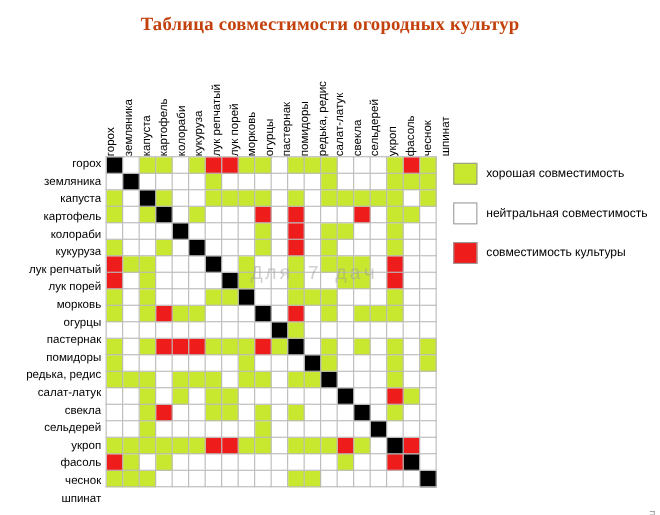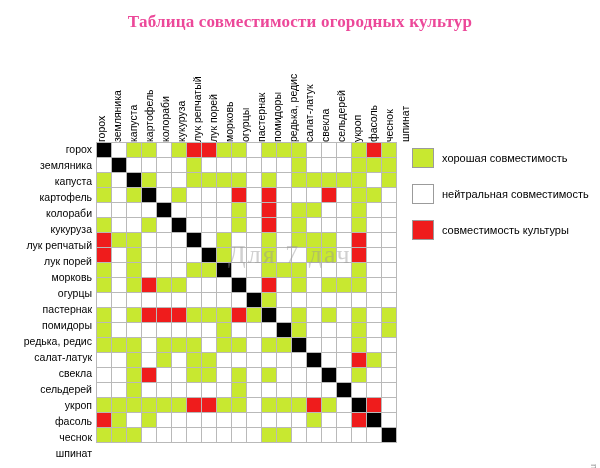--- a/index.html
+++ b/index.html
@@ -13,21 +13,21 @@
     font-family: "Liberation Sans", sans-serif;
     overflow: hidden;
     position: relative;
   }
   #title {
     position: absolute;
     top: 12px;
     left: 0;
     width: 600px;
     text-align: center;
-    color: #ec4899;
+    color: #c2410c;
     font-family: "Liberation Serif", serif;
     font-size: 17px;
     font-weight: bold;
     letter-spacing: 0.2px;
   }
   
   #matrix-wrap {
     position: absolute;
     left: 96px;
     top: 46px;
@@ -104,22 +104,22 @@
   .legend-text {
     font-size: 11px;
     color: #000;
     white-space: nowrap;
   }
   
   #watermark-center {
     position: absolute;
     left: 228px;
     top: 240px;
-    font-family: Liberation Serif, serif;
-    font-size: 26px;
+    font-family: Liberation Mono, monospace;
+    font-size: 18px;
     color: rgba(150,150,150,0.45);
     letter-spacing: 2px;
     pointer-events: none;
     white-space: nowrap;
     text-align: right;
   }
   #watermark-side {
     position: absolute;
     right: 2px;
     bottom: 4px;

